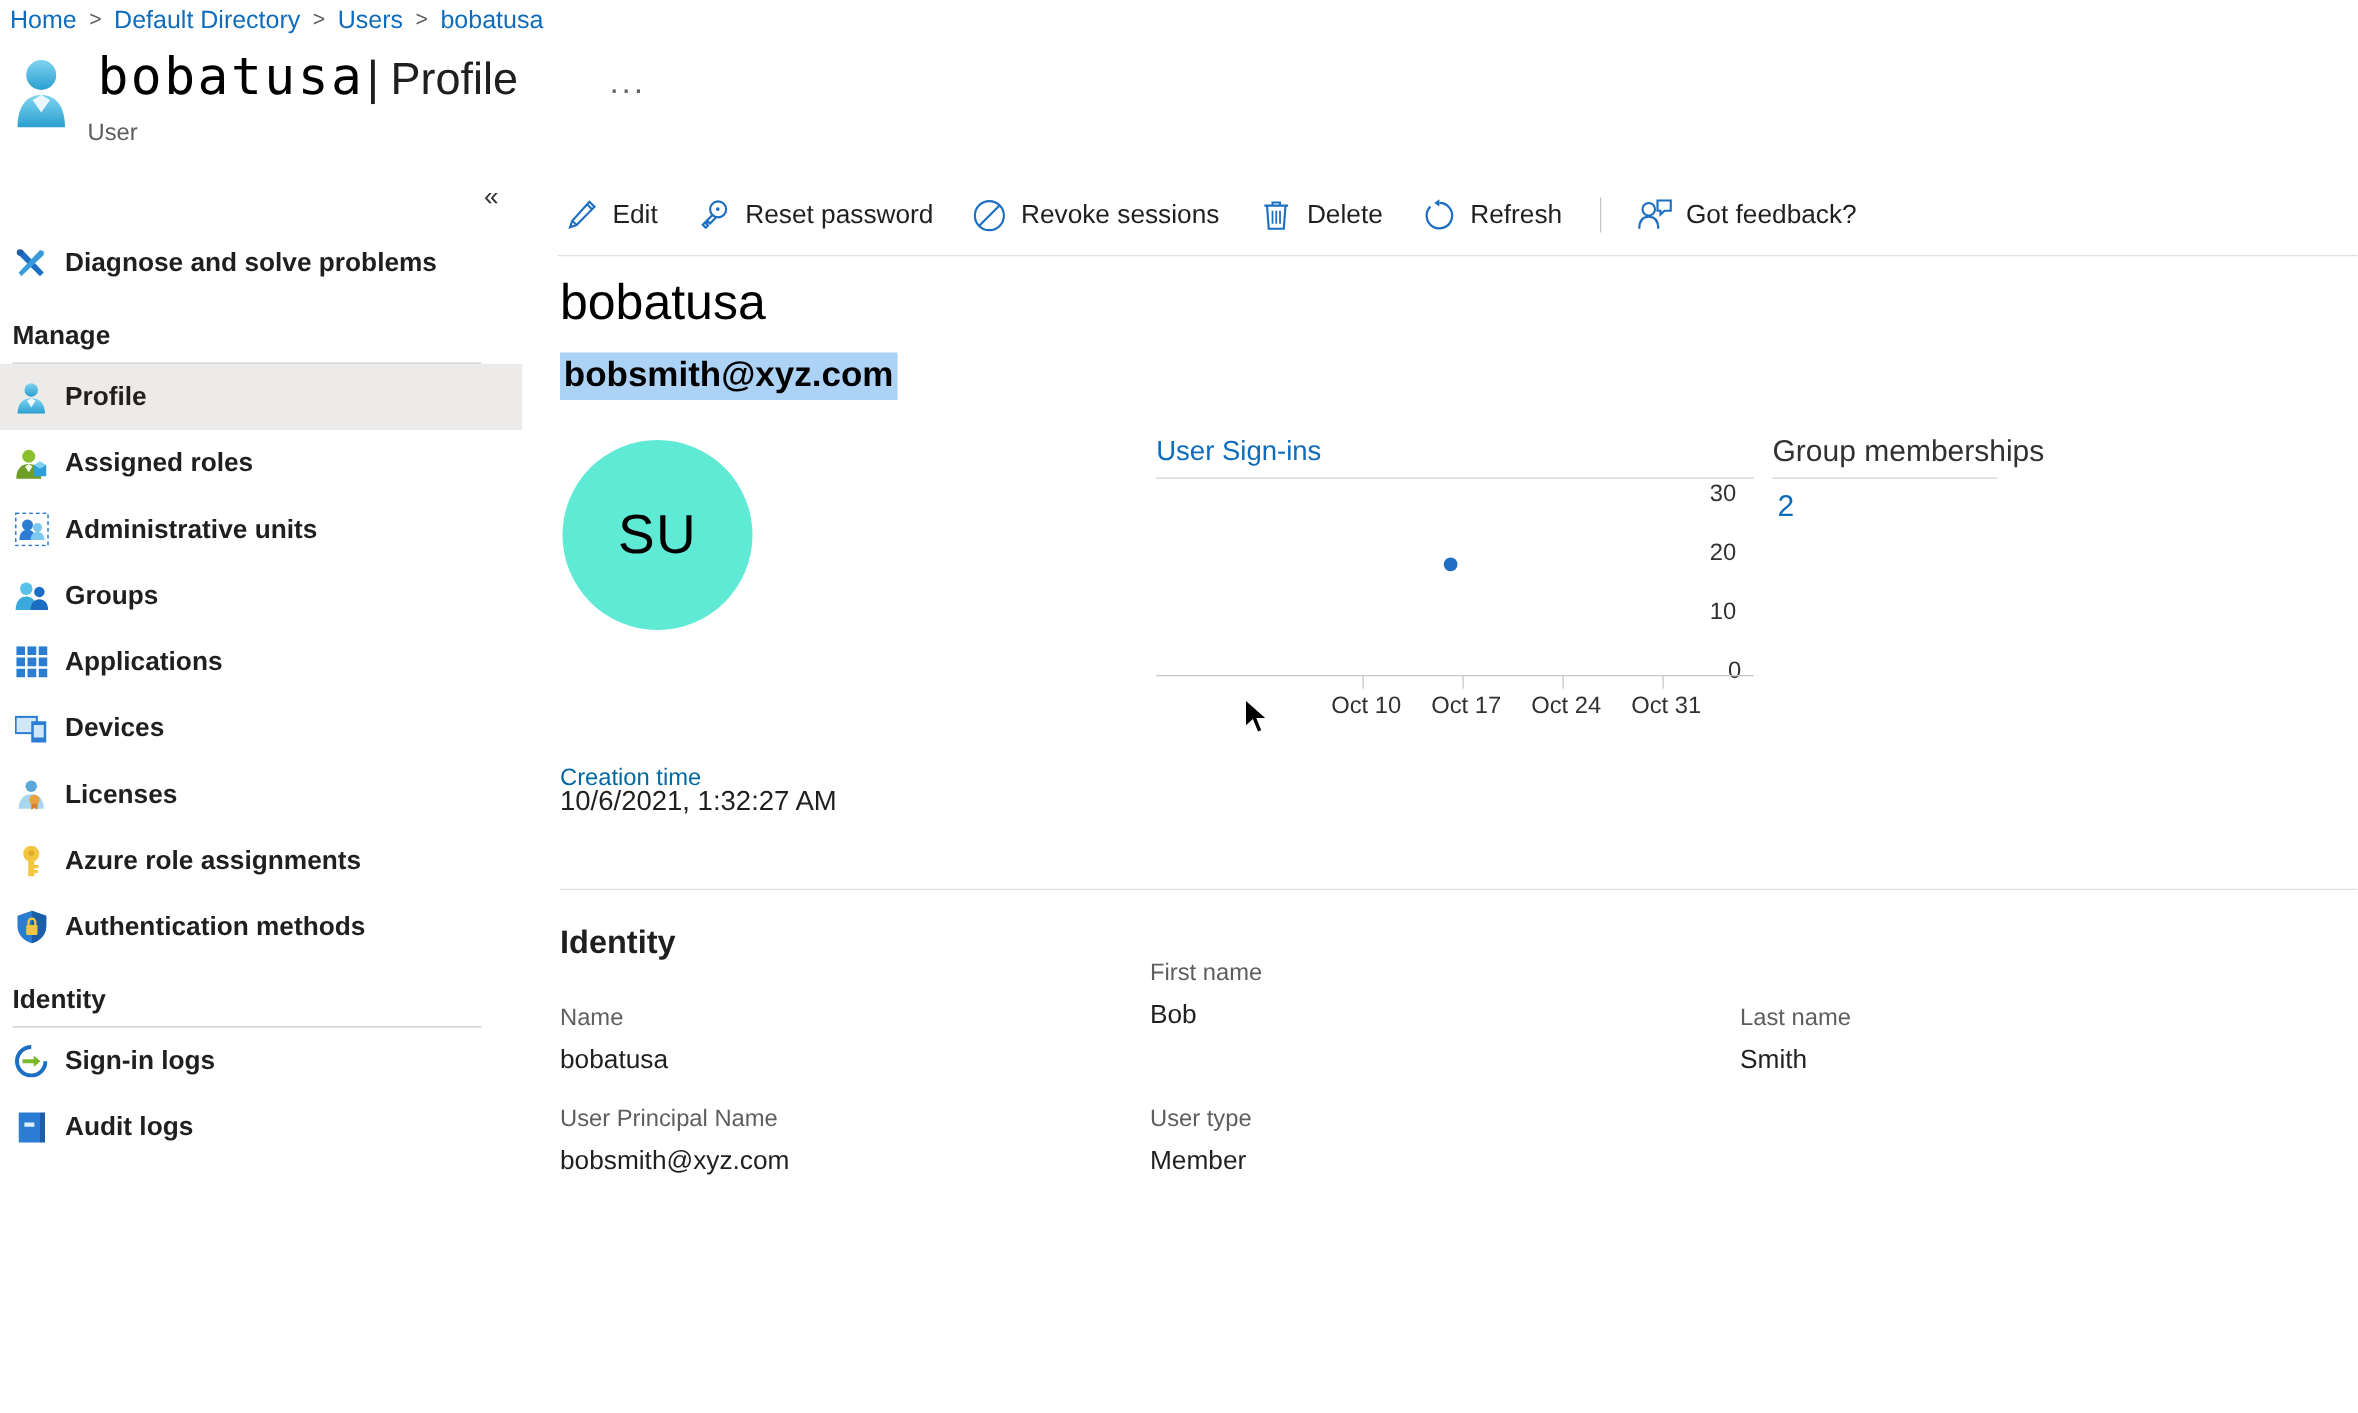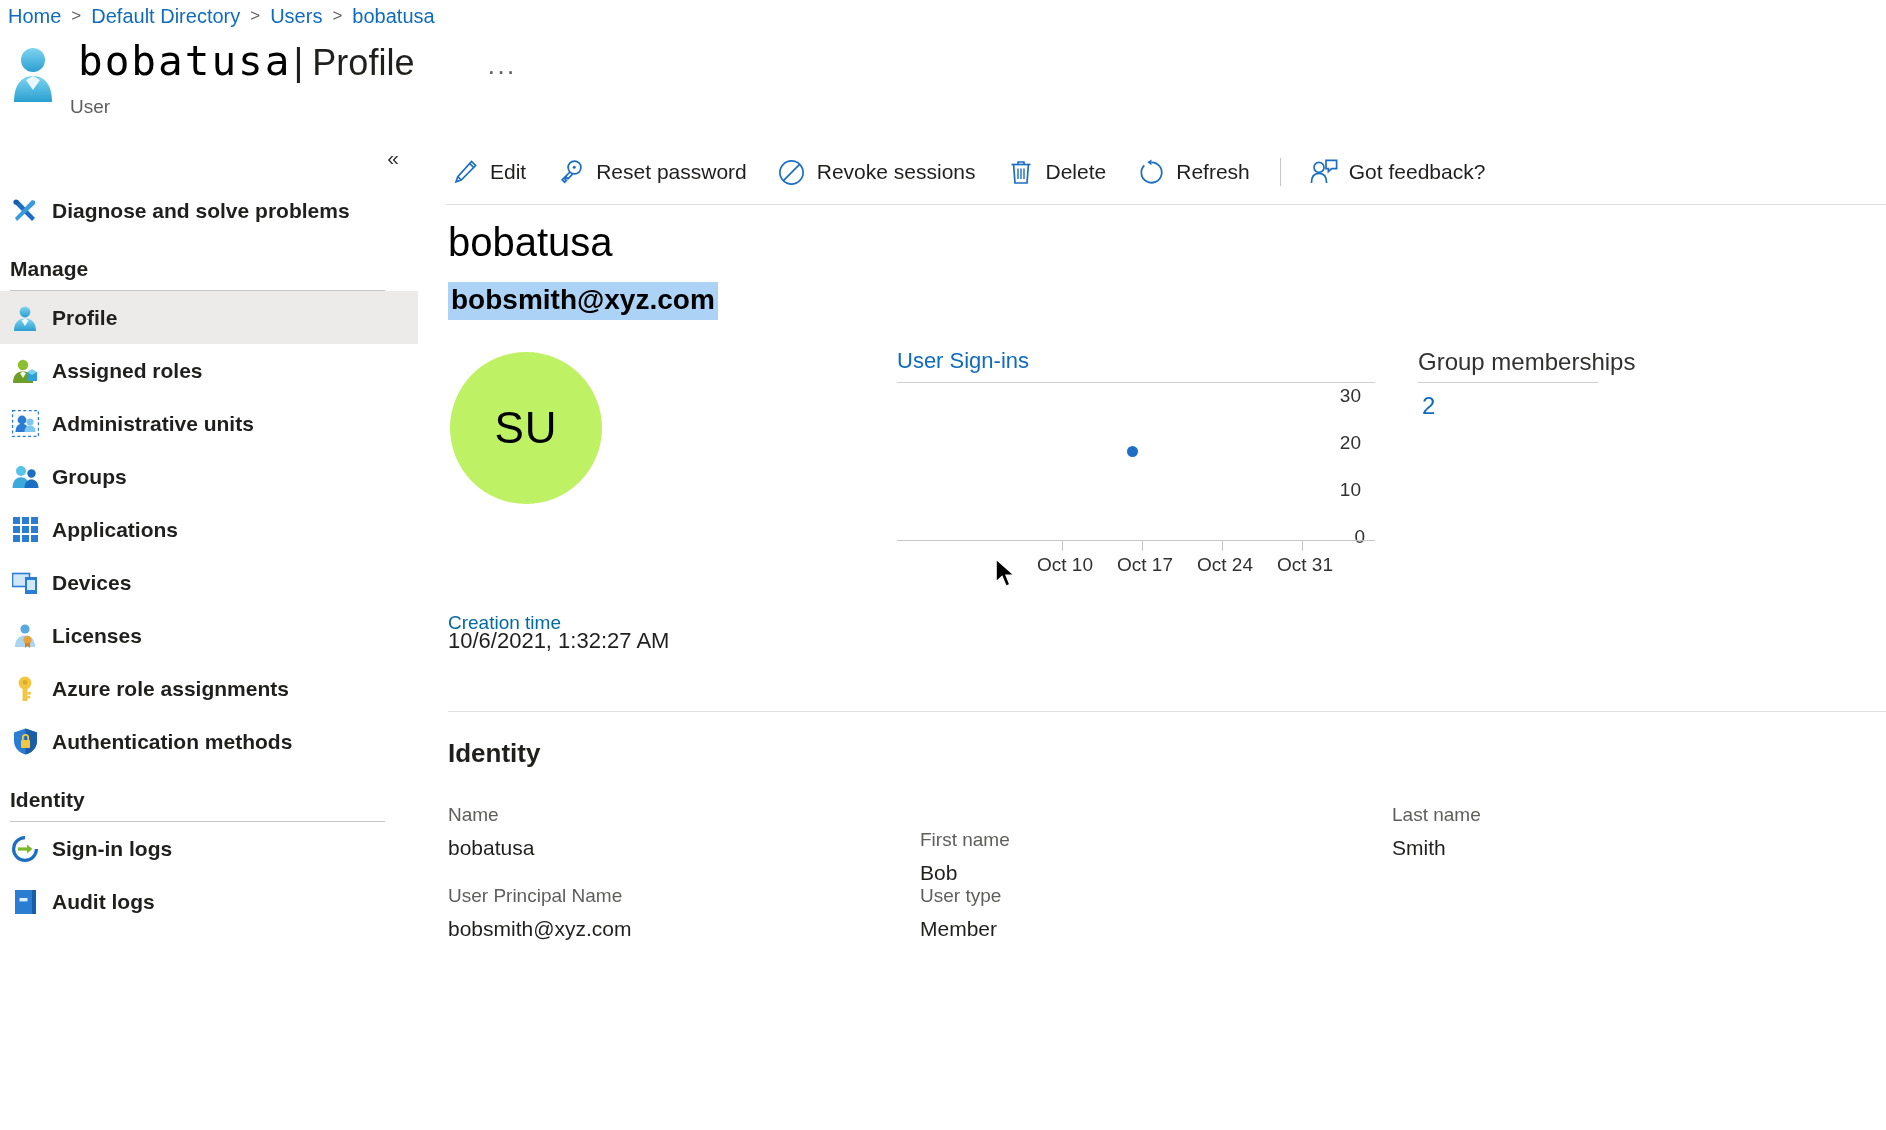--- a/index.html
+++ b/index.html
@@ -126,28 +126,28 @@
   #main-email {
     position: absolute; left: 30px; top: 146px;
     font-size: 28px; font-weight: bold; color: #000;
     background: #ACD2F5; padding: 2px 3px 4px 3px;
   }
 
   
   #avatar-circle {
     position: absolute; left: 32px; top: 216px;
     width: 152px; height: 152px; border-radius: 50%;
-    background: #bef264;
+    background: #5eead4;
     display: flex; align-items: center; justify-content: center;
     color: #000; font-size: 44px; letter-spacing: 1px;
   }
 
   
   #signins-card {
-    position: absolute; left: 479px; top: 212px; width: 478px; height: 220px;
+    position: absolute; left: 507px; top: 212px; width: 478px; height: 220px;
   }
   #signins-title {
     font-size: 22px; color: #0f6cbd; cursor: pointer; display: inline-block;
   }
   #signins-rule {
     position: absolute; left: 0; top: 34px; width: 478px; height: 1px;
     background: #d2d0ce;
   }
   #chart-area {
     position: absolute; left: 0; top: 44px; width: 478px; height: 176px;
@@ -547,21 +547,21 @@
 
   <div id="section-rule"></div>
 
   <div id="identity-heading">Identity</div>
 
   <div class="field" style="left:30px; top:668px;">
     <div class="f-label">Name</div>
     <div class="f-value">bobatusa</div>
   </div>
 
-  <div class="field" style="left:502px; top:693px;">
+  <div class="field" style="left:502px; top:632px;">
     <div class="f-label">First name</div>
     <div class="f-value">Bob</div>
   </div>
 
   <div class="field" style="left:974px; top:668px;">
     <div class="f-label">Last name</div>
     <div class="f-value">Smith</div>
   </div>
 
   <div class="field" style="left:30px; top:749px;">

